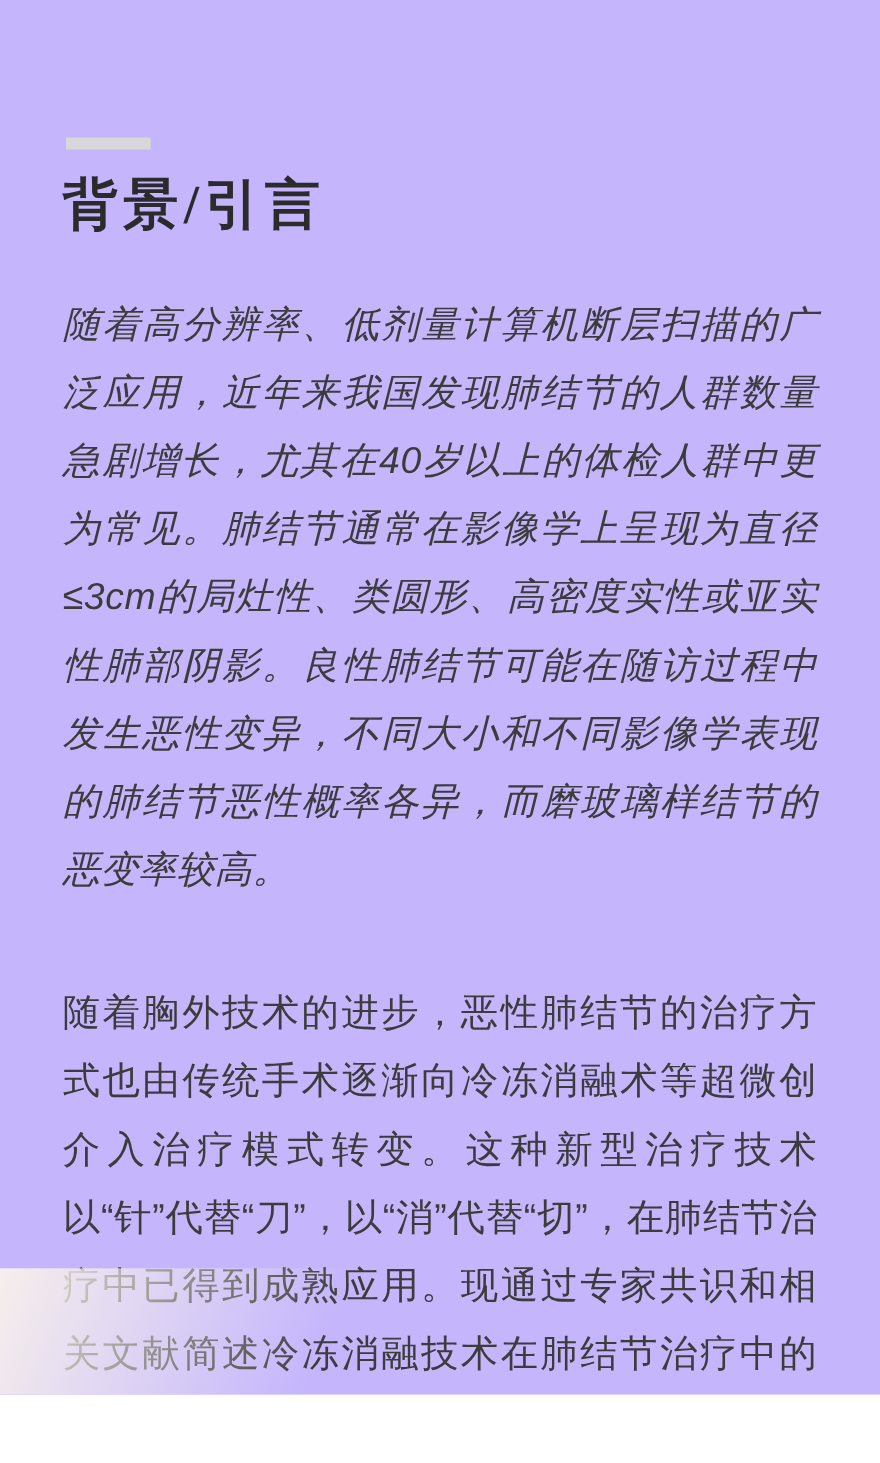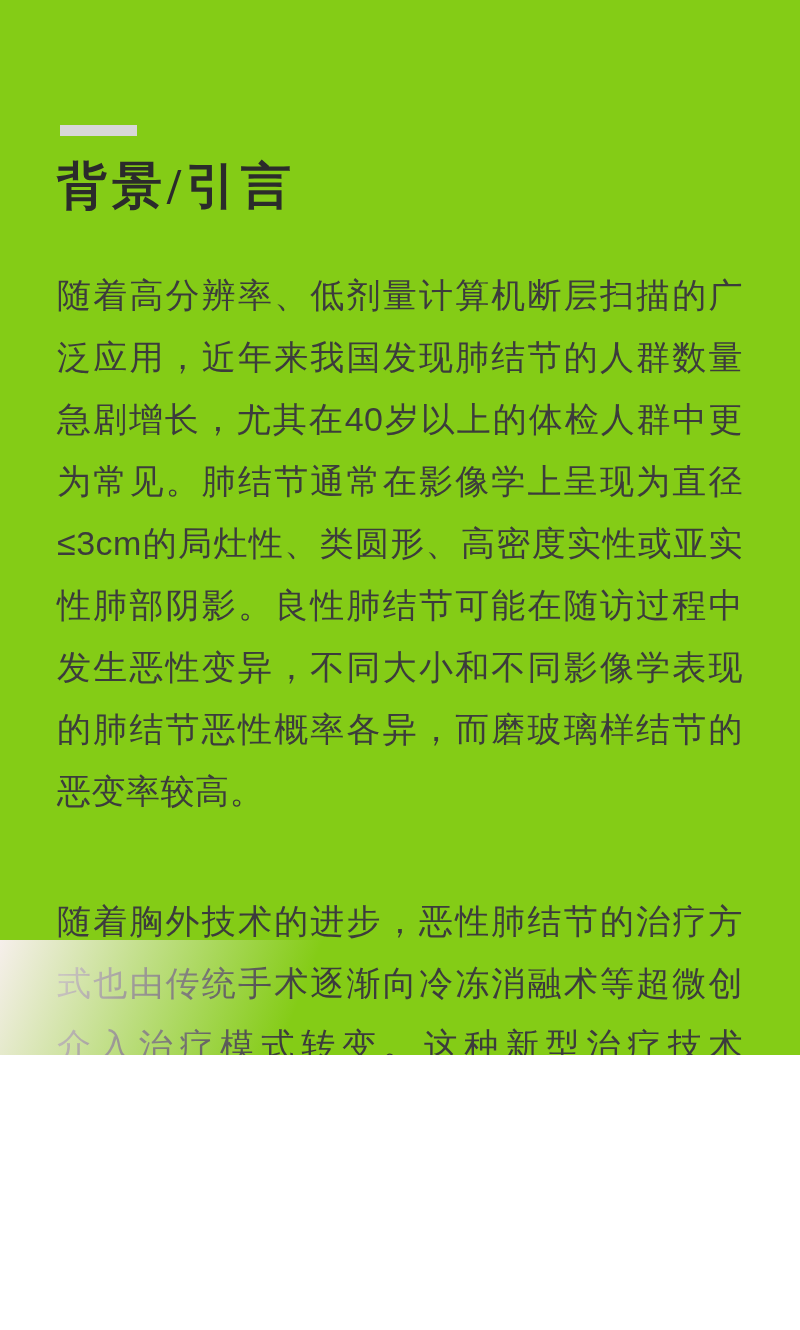--- a/index.html
+++ b/index.html
@@ -3,23 +3,23 @@
 <meta charset="utf-8">
 <style>
   html, body {
     margin: 0;
     padding: 0;
     background: #ffffff;
   }
   .page {
     position: relative;
     width: 800px;
-    height: 1055px;
+    height: 1268px;
     margin: 0 auto;
-    background: #84cc16;
+    background: #c4b5fd;
     overflow: hidden;
     box-sizing: border-box;
     padding: 0 57px;
     font-family: "Liberation Sans", "DejaVu Sans", sans-serif;
   }
   .accent-bar {
     margin-top: 125px;
     margin-left: 3px;
     width: 77px;
     height: 11px;
@@ -38,20 +38,21 @@
     margin: 0;
     font-size: 34px;
     line-height: 62px;
     letter-spacing: 0.5px;
     color: #3c3c3c;
     text-align: justify;
     text-justify: inter-ideograph;
   }
   .body-para.first {
     margin-top: 48px;
+    font-style: italic;
   }
   .body-para.second {
     margin-top: 68px;
   }
   .bottom-tint {
     position: absolute;
     left: 0;
     bottom: 0;
     width: 430px;
     height: 115px;

